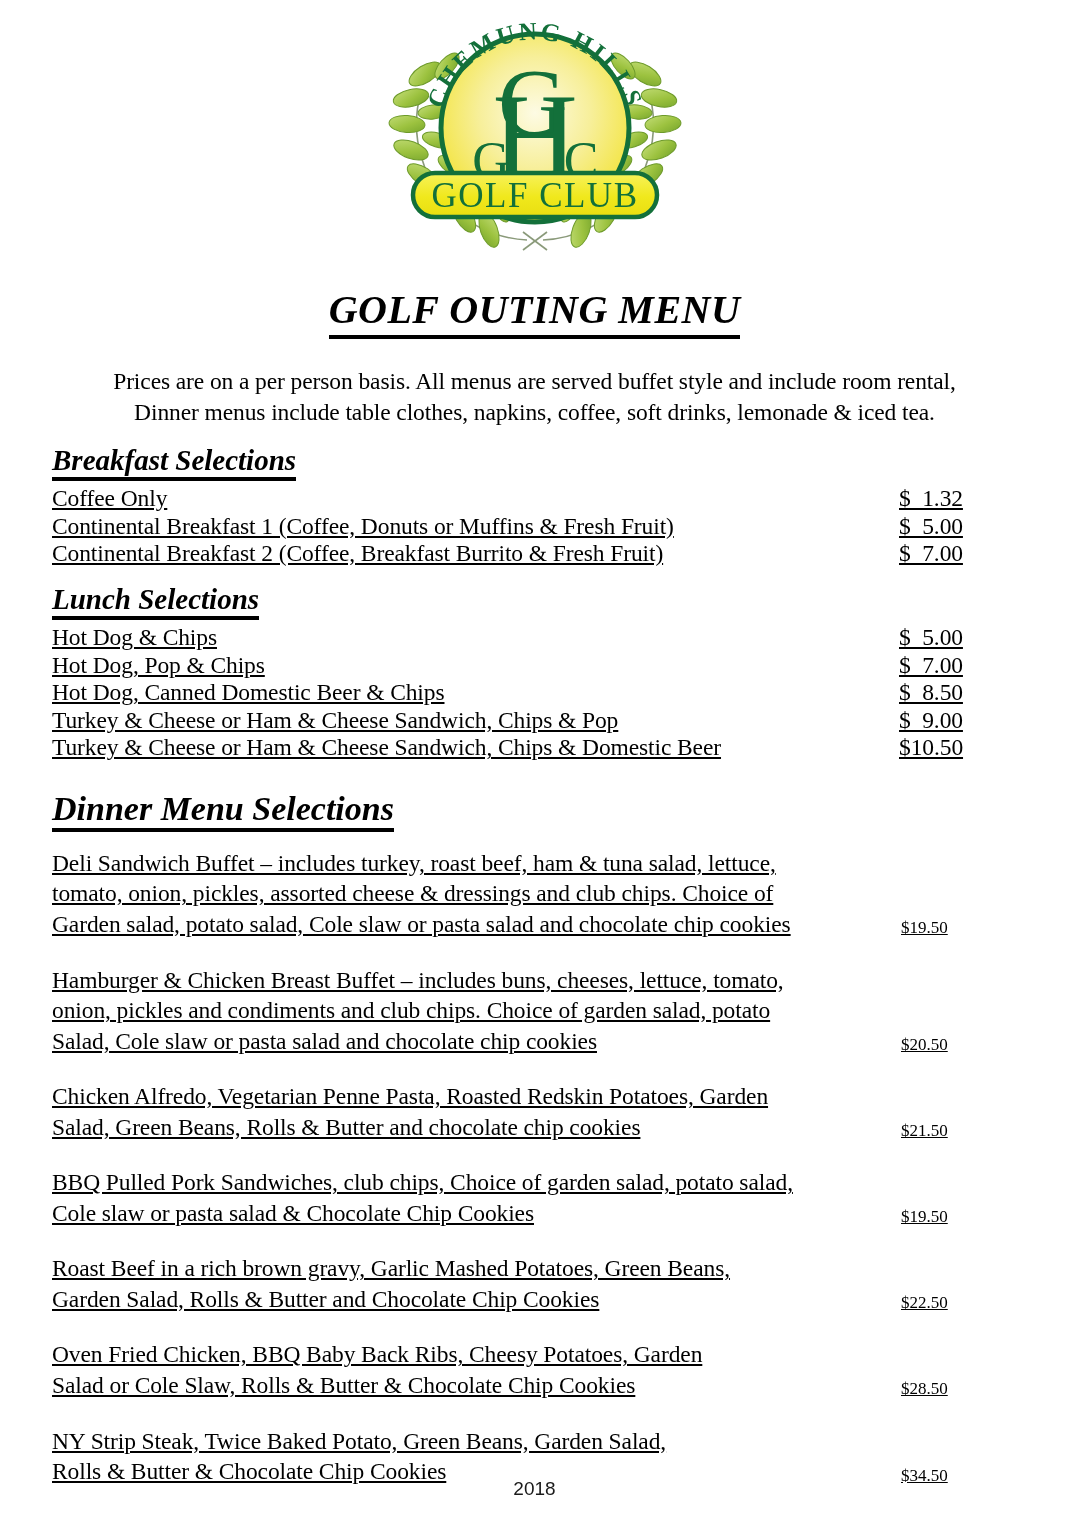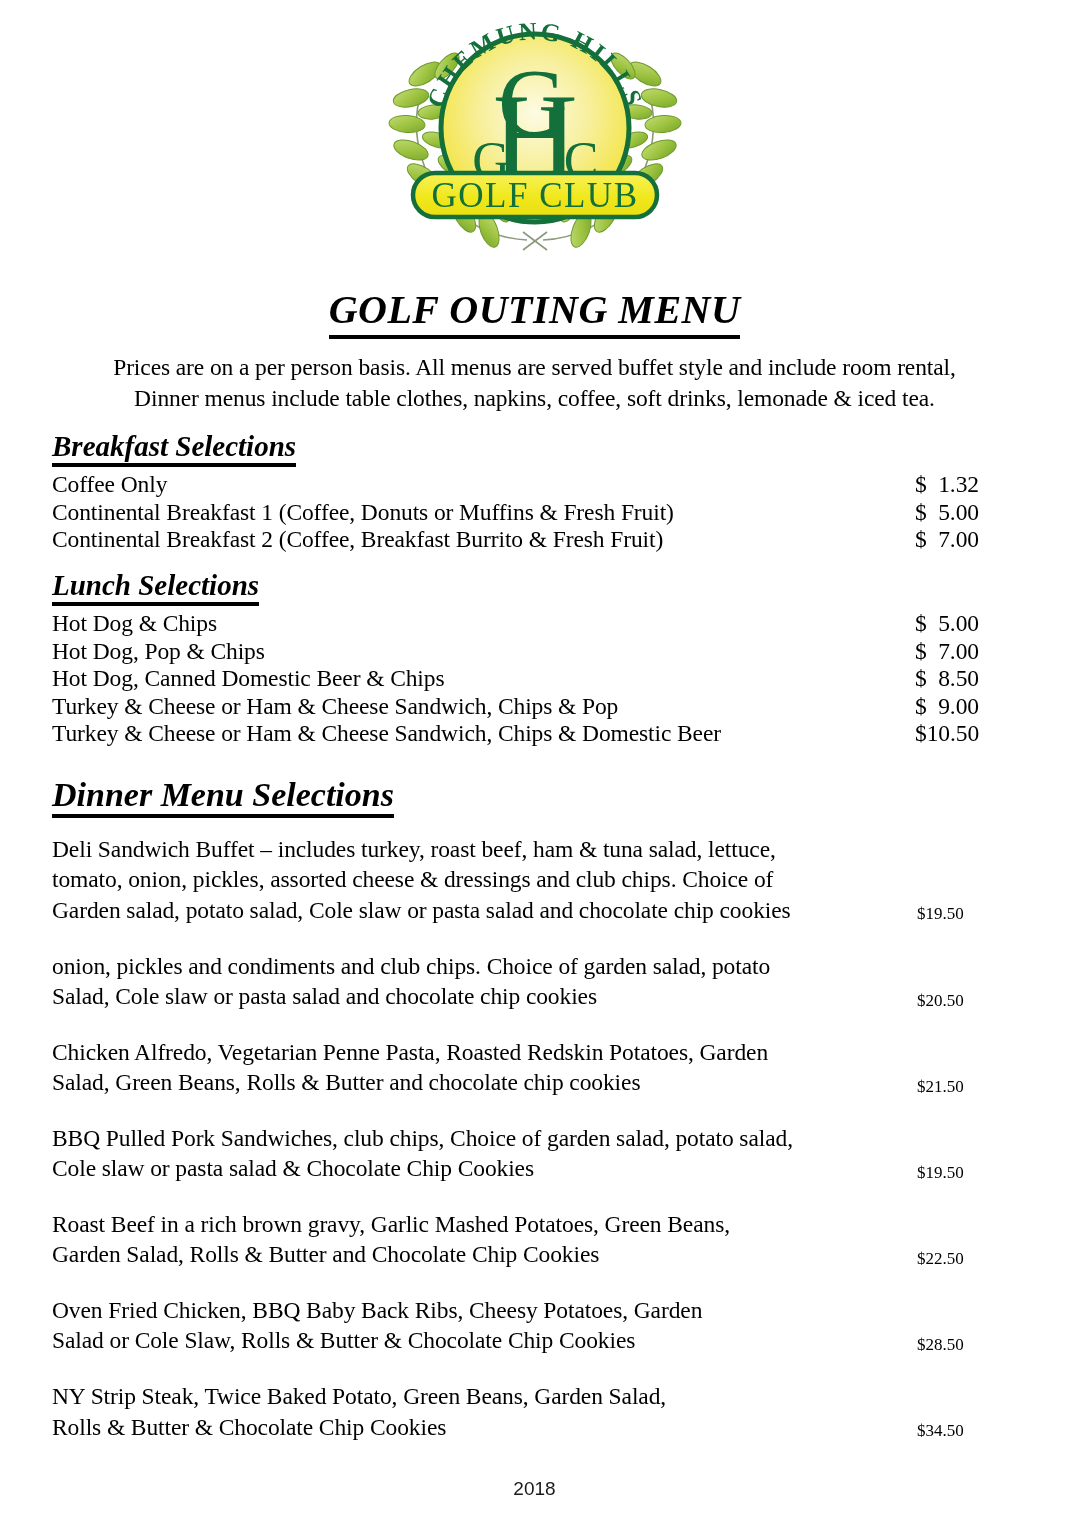--- a/index.html
+++ b/index.html
@@ -40,28 +40,28 @@
   .doc-title span {
     border-bottom: 4px solid #000;
     padding-bottom: 3px;
   }
 
   
   .intro {
     text-align: center;
     font-size: 23.5px;
     line-height: 1.32;
-    margin: 22px auto 0 auto;
+    margin: 36px auto 0 auto;
     width: 960px;
     letter-spacing: -0.1px;
   }
   .intro div { white-space: nowrap; }
 
   
-  .section { margin-top: 18px; padding-left: 52px; padding-right: 34px; }
+  .section { margin-top: 18px; padding-left: 52px; padding-right: 50px; text-decoration: underline; }
   .section-dinner { margin-top: 30px; }
 
   .section-head {
     font-weight: bold;
     font-style: italic;
     line-height: 1;
     margin-bottom: 4px;
     display: inline-block;
   }
   .section-head span {
@@ -280,20 +280,21 @@
       <div class="dinner-desc">
         <div>Deli Sandwich Buffet – includes turkey, roast beef, ham &amp; tuna salad, lettuce,</div>
         <div>tomato, onion, pickles, assorted cheese &amp; dressings and club chips.  Choice of</div>
         <div>Garden salad, potato salad, Cole slaw or pasta salad and chocolate chip cookies</div>
       </div>
       <div class="dinner-price">$19.50</div>
     </div>
 
     <div class="dinner-item">
       <div class="dinner-desc">
+        <div>Hamburger &amp; Chicken Breast Buffet – includes buns, cheeses, lettuce, tomato,</div>
         <div>onion, pickles and condiments and club chips.  Choice of garden salad, potato</div>
         <div>Salad, Cole slaw or pasta salad and chocolate chip cookies</div>
       </div>
       <div class="dinner-price">$20.50</div>
     </div>
 
     <div class="dinner-item">
       <div class="dinner-desc">
         <div>Chicken Alfredo, Vegetarian Penne Pasta, Roasted Redskin Potatoes, Garden</div>
         <div>Salad, Green Beans, Rolls &amp; Butter and chocolate chip cookies</div>

